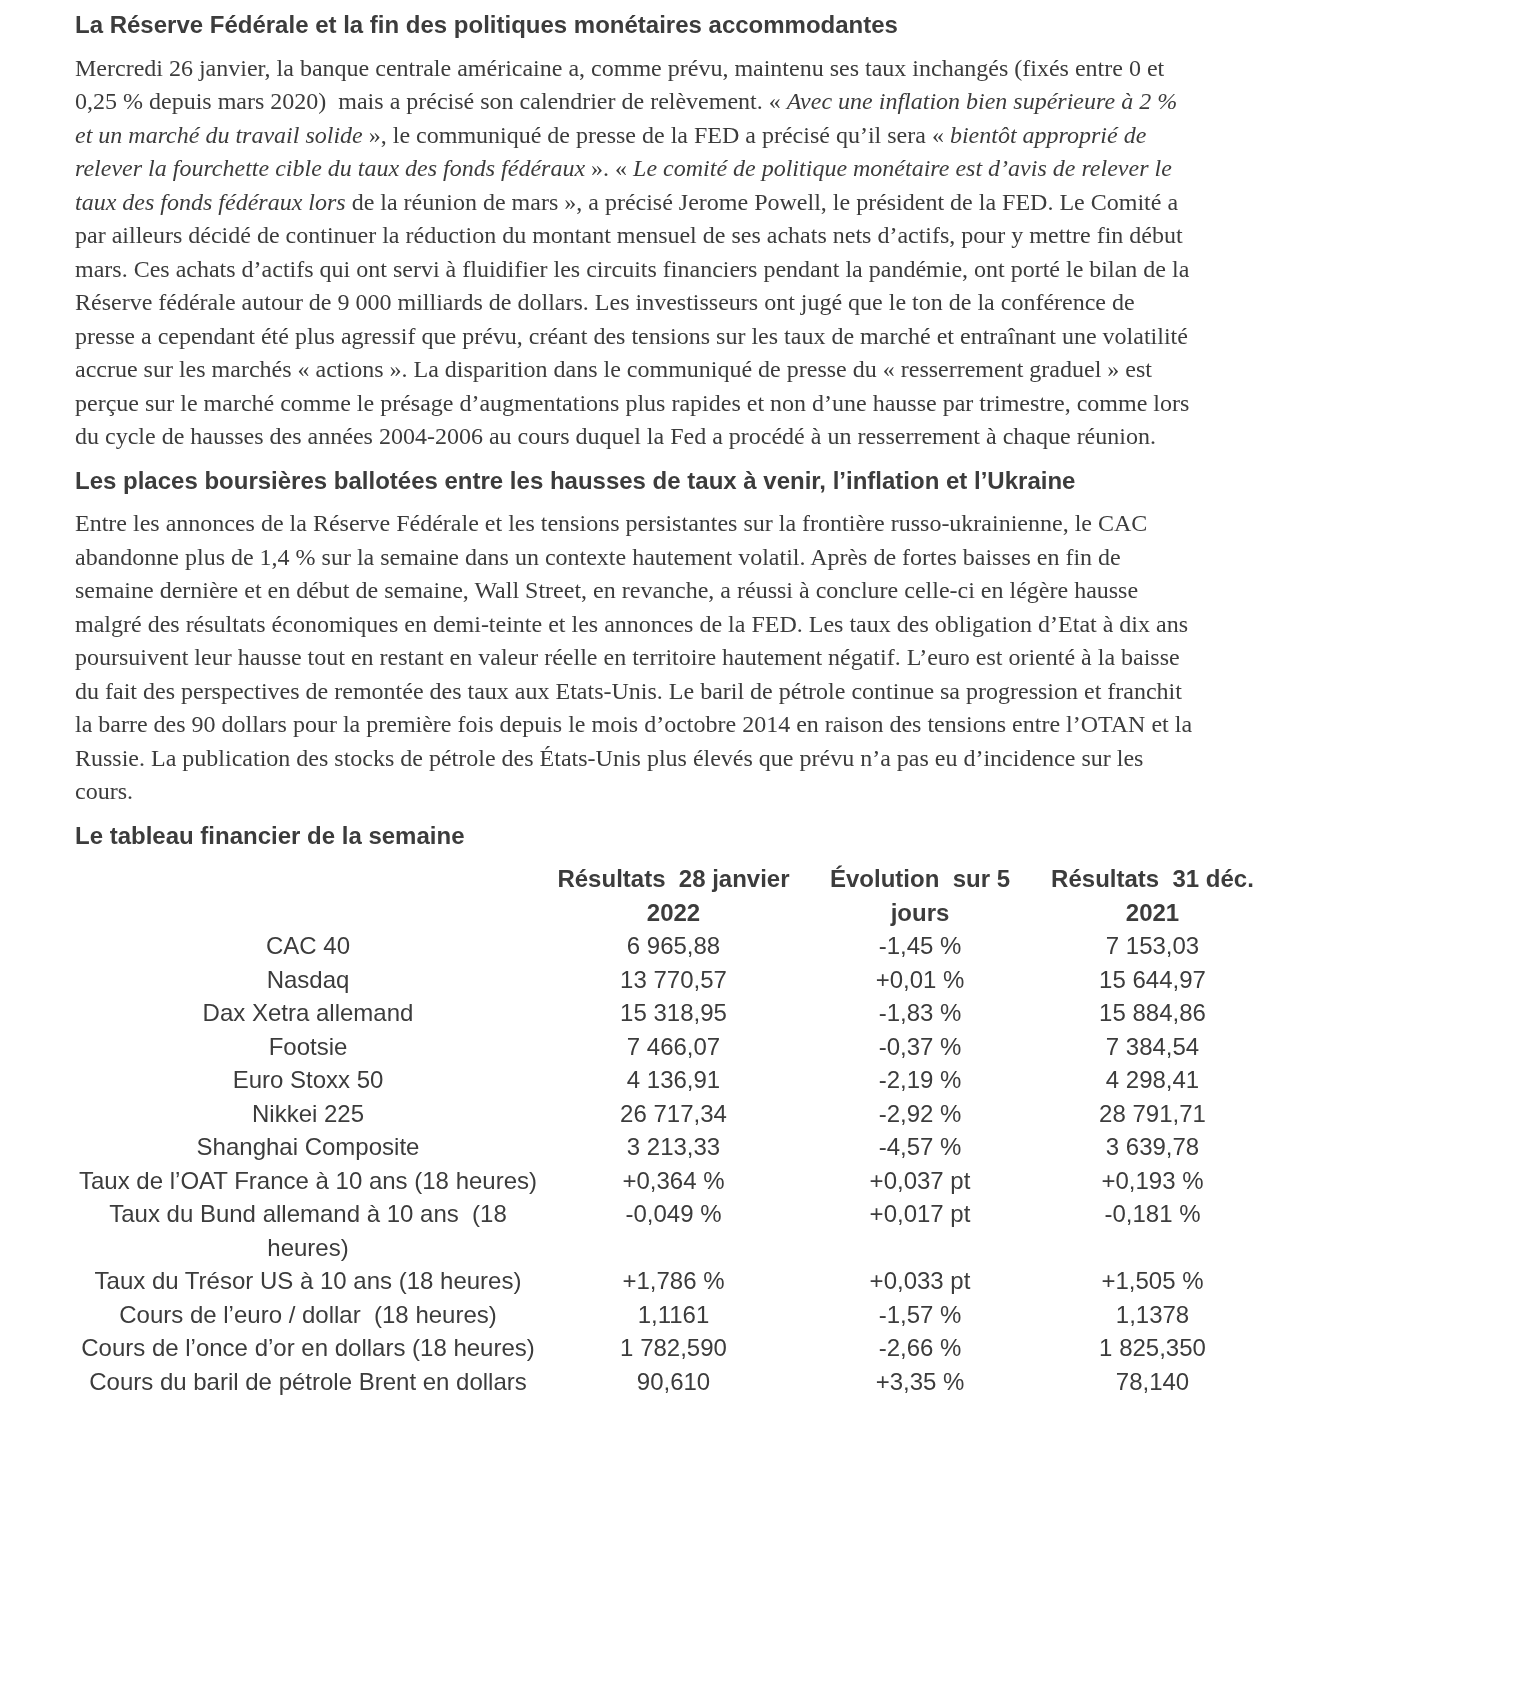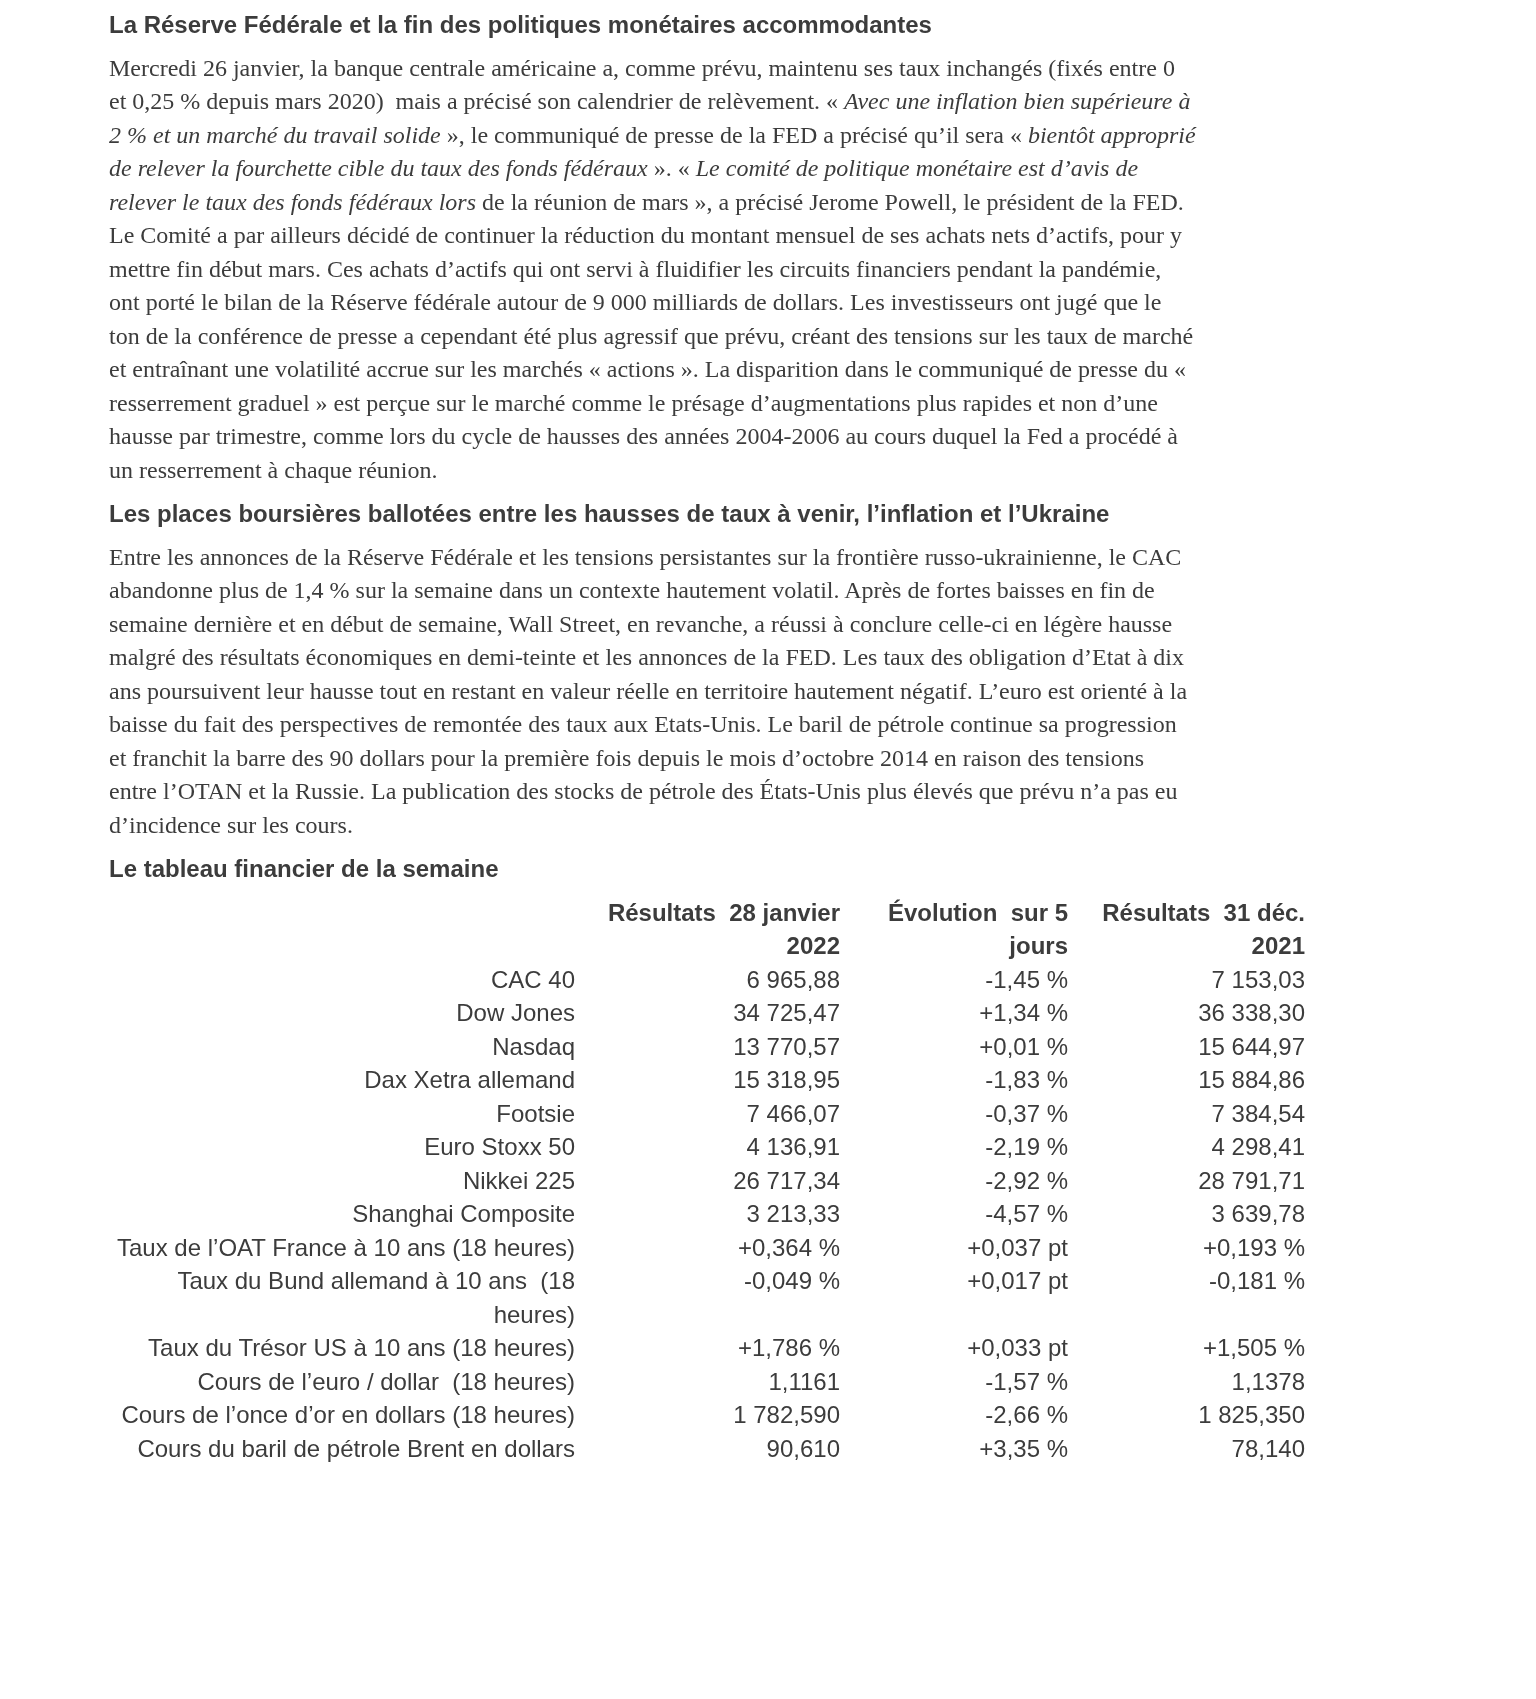--- a/index.html
+++ b/index.html
@@ -6,21 +6,21 @@
   html, body { margin: 0; padding: 0; }
   body {
     background: #ffffff;
     color: #3c3c3c;
     font-family: "Liberation Sans", "DejaVu Sans", sans-serif;
     min-height: 1699px;
     width: 1536px;
   }
   .page {
     width: 1196px;
-    padding: 8px 0 40px 109px;
+    padding: 8px 0 40px 75px;
     font-size: 24px;
     line-height: 33.5px;
   }
   h1, h2 {
     font-size: 24px;
     line-height: 33.5px;
     font-weight: bold;
     margin: 0 0 10px 0;
   }
   h2 { }
@@ -38,21 +38,21 @@
     font-size: 24px;
     line-height: 33.5px;
   }
   table.fin col.c-label { width: 466px; }
   table.fin col.c-v1    { width: 265px; }
   table.fin col.c-v2    { width: 228px; }
   table.fin col.c-v3    { width: 237px; }
   table.fin th, table.fin td {
     padding: 0;
     vertical-align: top;
-    text-align: right;
+    text-align: center;
     white-space: pre-wrap;
   }
   table.fin thead th { font-weight: bold; }
   table.fin tbody th { font-weight: normal; }
   table.fin tbody td { font-weight: normal; }
 </style>
 </head>
 <body>
 
 <div class="page">
@@ -81,26 +81,20 @@
           <th><div>Évolution  sur 5</div><div>jours</div></th>
           <th><div>Résultats  31 déc.</div><div>2021</div></th>
         </tr>
     </thead>
     <tbody>
         <tr>
           <th>CAC 40</th>
           <td>6 965,88</td>
           <td>-1,45 %</td>
           <td>7 153,03</td>
-        </tr>
-        <tr>
-          <th>Dow Jones</th>
-          <td>34 725,47</td>
-          <td>+1,34 %</td>
-          <td>36 338,30</td>
         </tr>
         <tr>
           <th>Nasdaq</th>
           <td>13 770,57</td>
           <td>+0,01 %</td>
           <td>15 644,97</td>
         </tr>
         <tr>
           <th>Dax Xetra allemand</th>
           <td>15 318,95</td>

